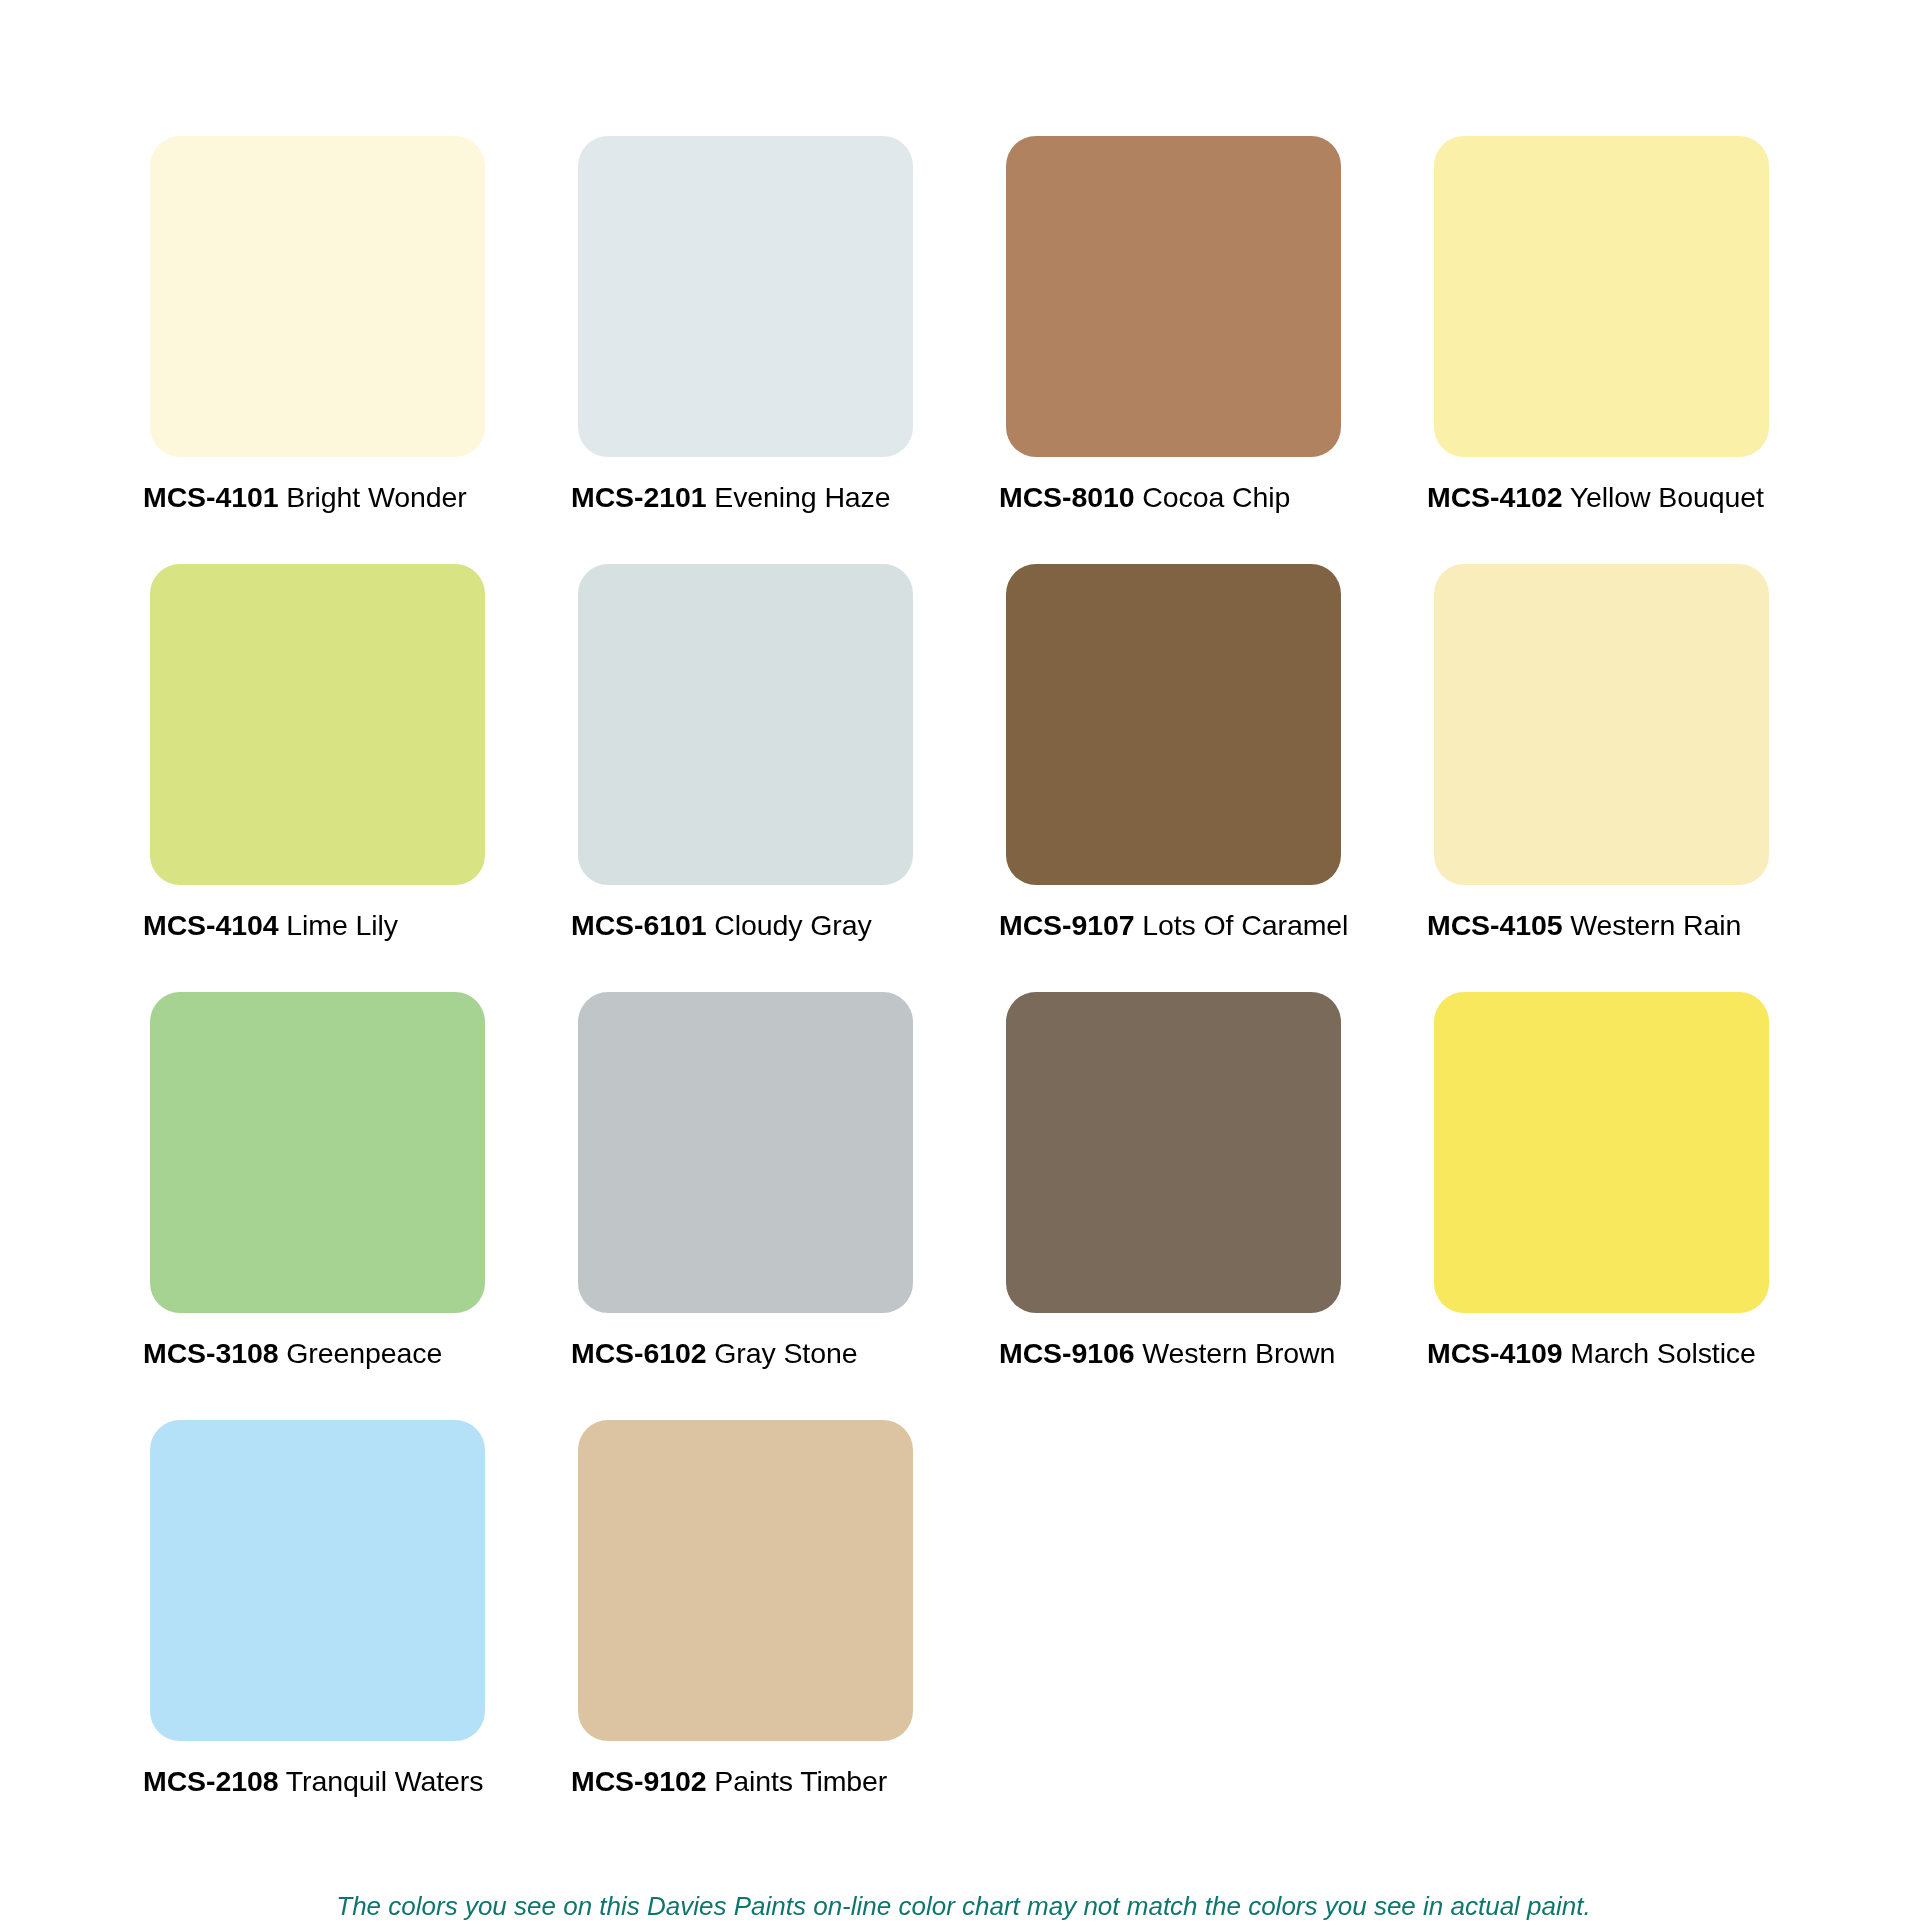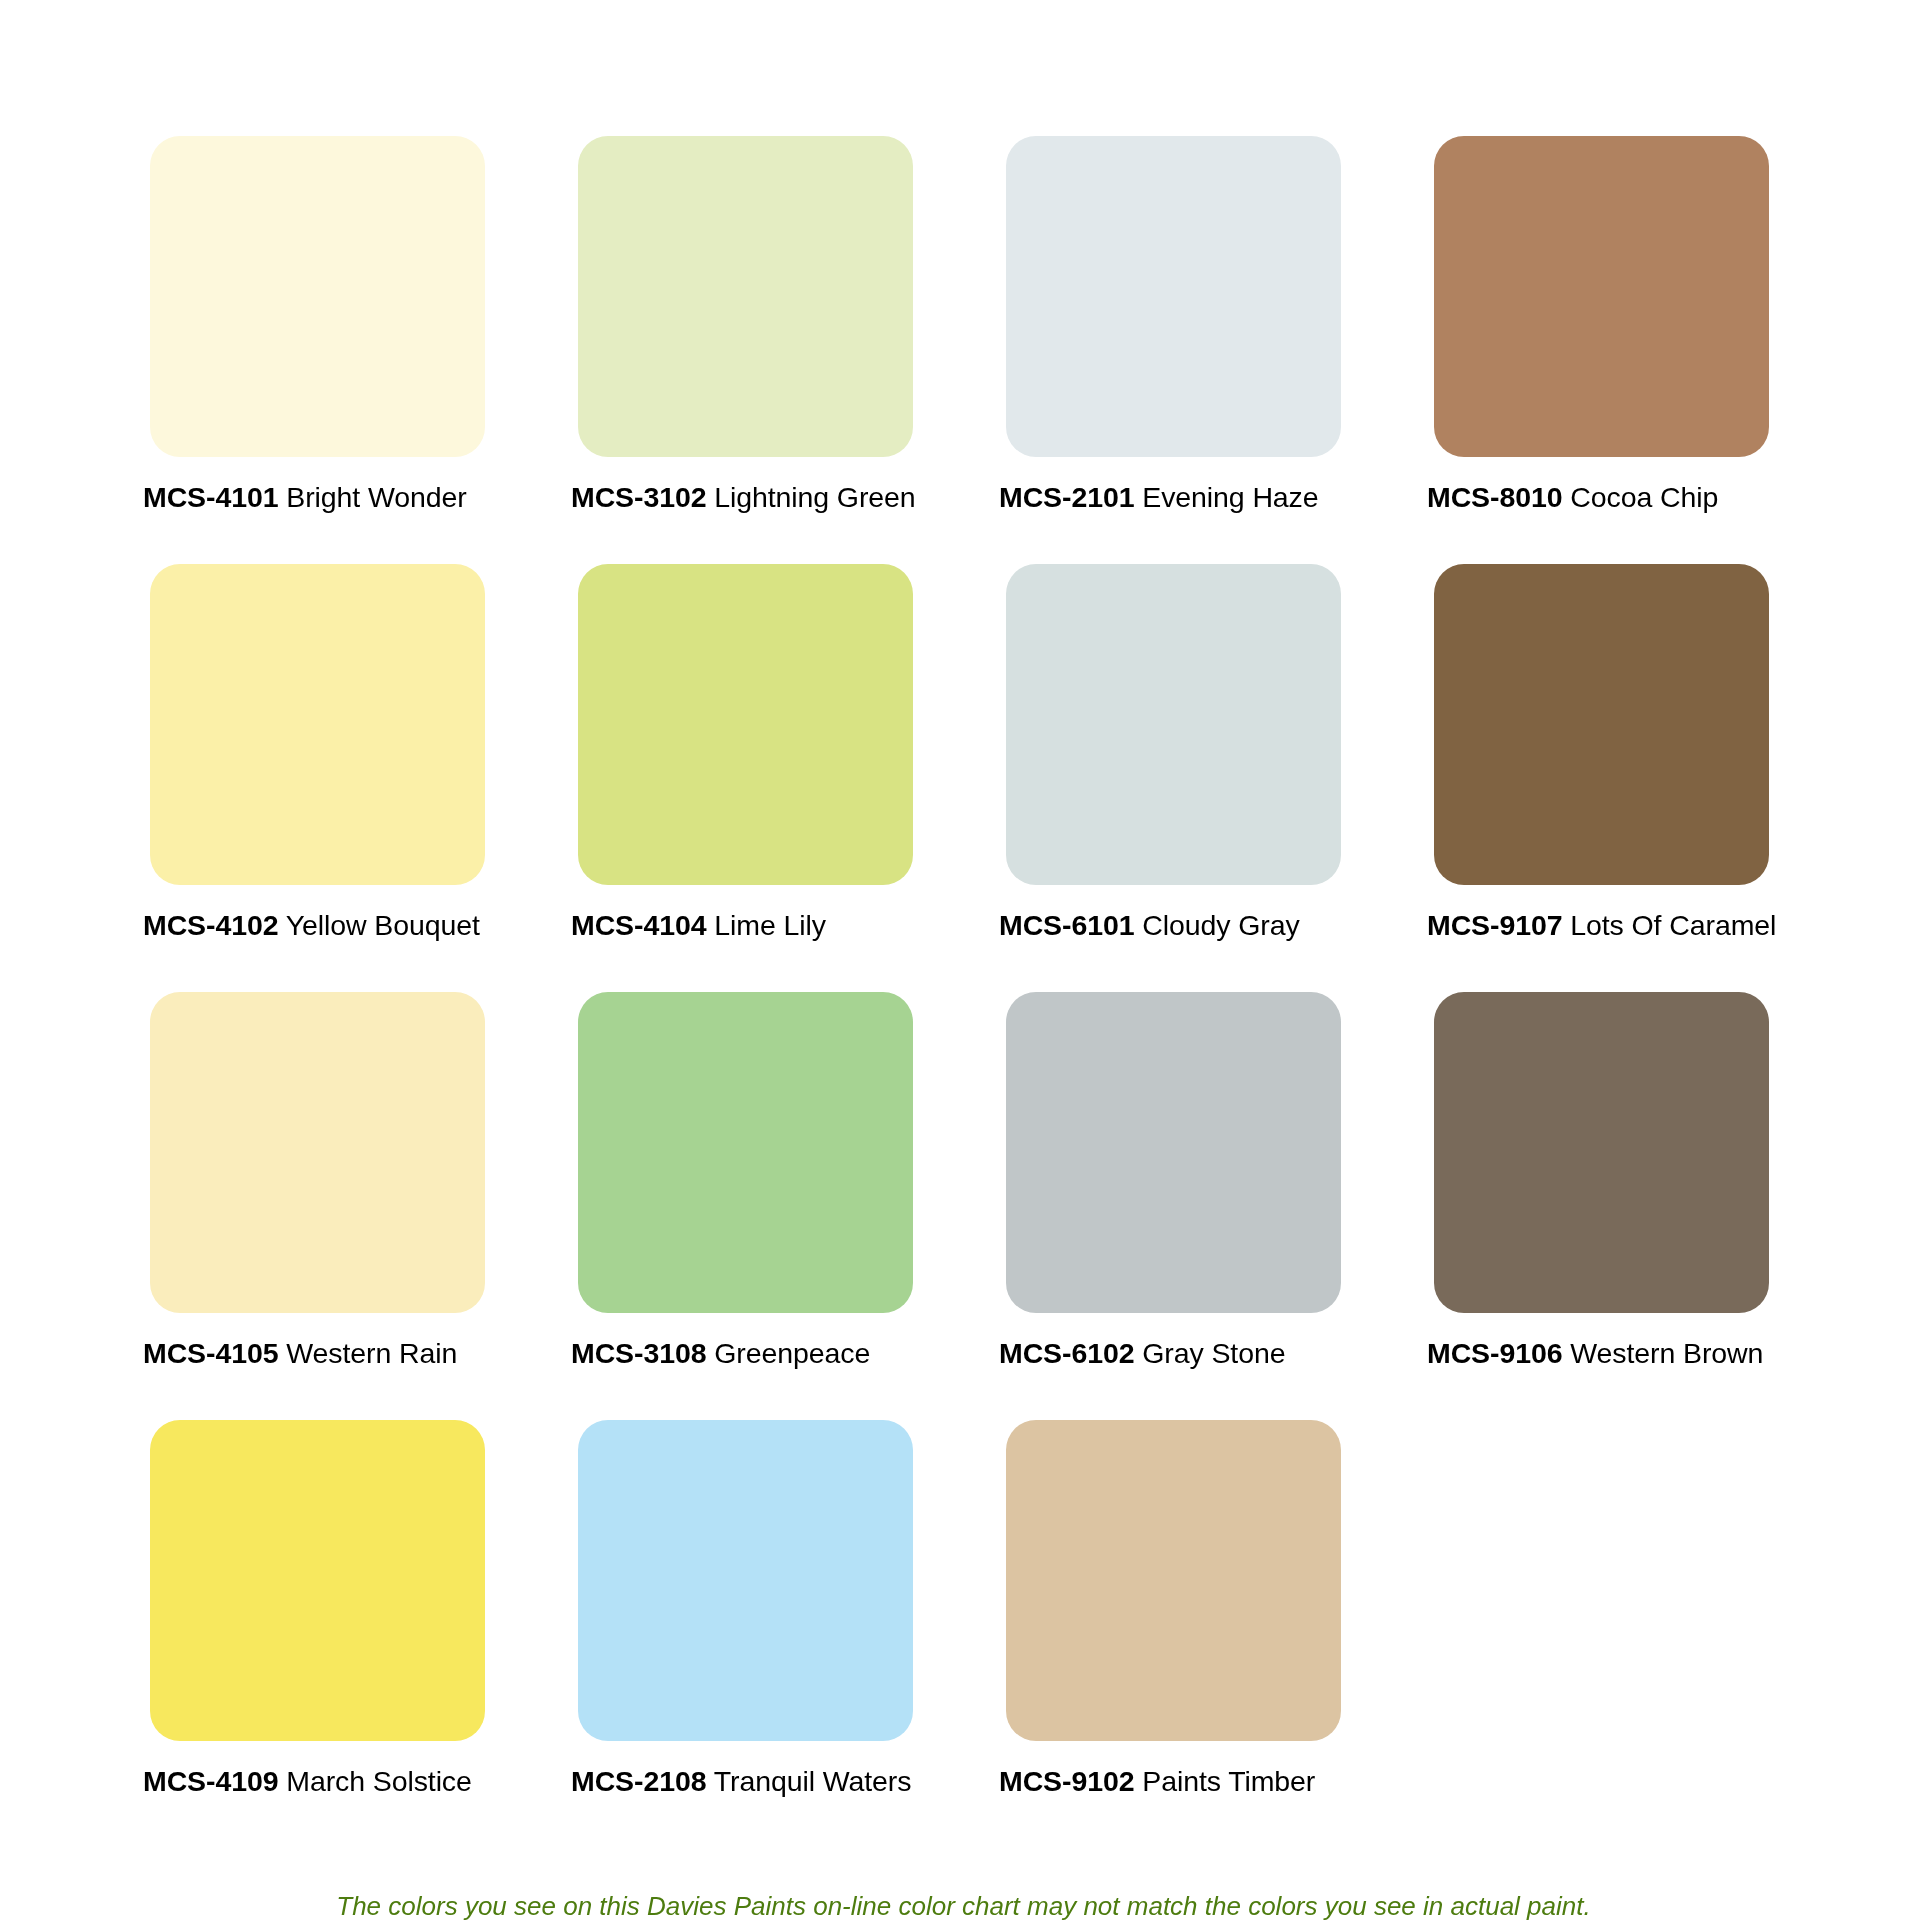--- a/index.html
+++ b/index.html
@@ -75,36 +75,32 @@
   .cell.col2 .caption { margin-left: 0px; }
   .cell.col3 .swatch { margin-left: 7.1px; }
   .cell.col3 .caption { margin-left: 0px; }
 
   .footer {
     margin-top: 43px;
     width: 1641px;
     text-align: center;
     font-size: 26px;
     font-style: italic;
-    color: #4d7c0f;
+    color: #0f766e;
     white-space: nowrap;
   }
 </style>
 </head>
 <body>
 
 <div id="chart">
   <div class="grid">
       <div class="cell col0">
         <div class="swatch" style="background: rgb(253, 248, 220);"></div>
         <div class="caption"><span class="code">MCS-4101</span> <span class="cname">Bright Wonder</span></div>
-      </div>
-      <div class="cell col1">
-        <div class="swatch" style="background: rgb(228, 237, 194);"></div>
-        <div class="caption"><span class="code">MCS-3102</span> <span class="cname">Lightning Green</span></div>
       </div>
       <div class="cell col2">
         <div class="swatch" style="background: rgb(225, 232, 235);"></div>
         <div class="caption"><span class="code">MCS-2101</span> <span class="cname">Evening Haze</span></div>
       </div>
       <div class="cell col3">
         <div class="swatch" style="background: rgb(176, 130, 96);"></div>
         <div class="caption"><span class="code">MCS-8010</span> <span class="cname">Cocoa Chip</span></div>
       </div>
       <div class="cell col0">

